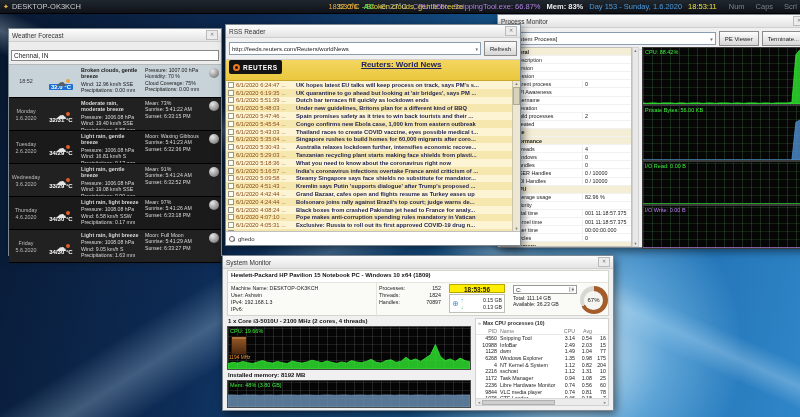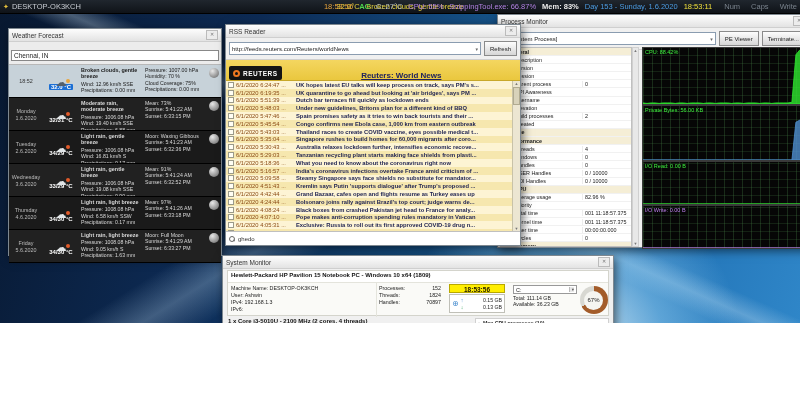--- a/index.html
+++ b/index.html
@@ -1,16 +1,16 @@
 <!DOCTYPE html>
 <html><head>
 <meta charset="utf-8">
 <style>
   html,body{margin:0;padding:0}
-  .desktop{position:relative;width:800px;height:323px;overflow:hidden;font-family:"Liberation Sans",sans-serif;
+  .desktop{position:relative;width:800px;height:417px;overflow:hidden;font-family:"Liberation Sans",sans-serif;
     background:
       radial-gradient(circle 240px at 570px 350px, rgba(235,250,255,.95), rgba(150,210,245,.5) 40%, rgba(60,140,200,0) 72%),
       linear-gradient(24deg, rgba(255,255,255,0) 47%, rgba(220,240,252,.30) 50%, rgba(255,255,255,0) 53%),
       linear-gradient(-32deg, rgba(255,255,255,0) 45%, rgba(200,230,250,.28) 50%, rgba(255,255,255,0) 55%),
       linear-gradient(105deg,#081830 0%,#0d2b55 30%,#155085 55%,#1f6fb2 78%,#2f86c8 100%);}
   
   .taskbar{position:absolute;left:0;top:0;right:0;height:13px;background:linear-gradient(#20262e,#0f1318);border-bottom:1px solid #000;
     display:flex;align-items:center;font-size:7.5px;color:#aab;padding:0 3px;z-index:60}
   .tb-left{display:flex;align-items:center;gap:3px;z-index:2}
   .tb-star{color:#e8c23c;font-size:7px}
@@ -47,21 +47,21 @@
   .wrow:first-child .rain-dot{background:#e8a43c}
   .wtemp{font-size:6px;font-weight:bold;margin-top:1px;color:#fff}
   .wrow:first-child .wtemp{background:#1c6fd4;color:#fff;padding:0 2px;border-radius:1px}
   .wmid{flex:1;padding:2px;font-size:5.2px;line-height:6.4px;overflow:hidden}
   .wdesc{font-weight:bold;font-size:5.4px;margin-bottom:1px}
   .wright{width:60px;padding:2px 1px;font-size:5.2px;line-height:6.4px;overflow:hidden}
   .wmoon{width:15px;display:flex;align-items:flex-start;justify-content:center;padding-top:3px}
   .moon{width:10px;height:10px;border-radius:50%;background:radial-gradient(circle at 35% 30%,#e8e8e8,#909090 65%,#5a5a5a)}
   
   .rss{left:225px;top:24px;width:296px;height:222px;display:flex;flex-direction:column;z-index:20}
-  .feedhead{height:20px;background:linear-gradient(#f4d660,#eac73e);display:flex;align-items:flex-end;padding:0 3px;gap:4px;border-bottom:1px solid #c8a82a}
+  .feedhead{height:20px;background:linear-gradient(#f4d660,#eac73e);display:flex;align-items:flex-start;padding:0 3px;gap:4px;border-bottom:1px solid #c8a82a}
   .rlogo{background:#141414;border-radius:2px;height:14px;display:flex;align-items:center;padding:0 4px;gap:3px}
   .rring{width:7px;height:7px;border-radius:50%;border:2px solid #f07820;box-sizing:border-box}
   .rlogotxt{color:#fff;font-size:6.5px;font-weight:bold;letter-spacing:.5px}
   .feedtitle{flex:1;text-align:center;font-size:8px;font-weight:bold;color:#20235e;text-decoration:underline}
   .newslist{flex:1;background:#fdf4d4;overflow:hidden;position:relative}
   .nrow{height:7.8px;display:flex;align-items:center;font-size:5.8px;padding:0 2px;gap:2px;overflow:hidden;white-space:nowrap}
   .nrow:nth-child(even){background:#f6e7ae}
   .nexp{width:4px;height:4px;border:1px solid #9a9a8a;background:#fffef4;flex:none}
   .ndate{color:#8a4a14;flex:none;width:58px;overflow:hidden}
   .ntitle{color:#1c2050;font-weight:bold;overflow:hidden;text-overflow:ellipsis;flex:1}
@@ -154,21 +154,21 @@
       <span class="c-gray">C: 27°C</span>
       <span class="c-violet">CPU: 55%</span>
       <span class="c-violet">SnippingTool.exe: 66.87%</span>
       <span class="c-white">Mem: 83%</span>
       <span class="c-blue">Day 153 - Sunday, 1.6.2020</span>
       <span class="c-yellow">18:53:11</span>
       <span class="c-dim" style="display:inline-flex;gap:5px;margin-left:6px">
 
       <span>Num</span>
           <span>Caps</span>
-          <span>Write</span>
+          <span>Scrl</span>
         </span>
     </div>
   </div>
 
   <div class="win pm">
     <div class="tbar">
       <span>Process Monitor</span>
       <span class="sp"></span>
       <span class="wbtn">✕</span>
     </div>

